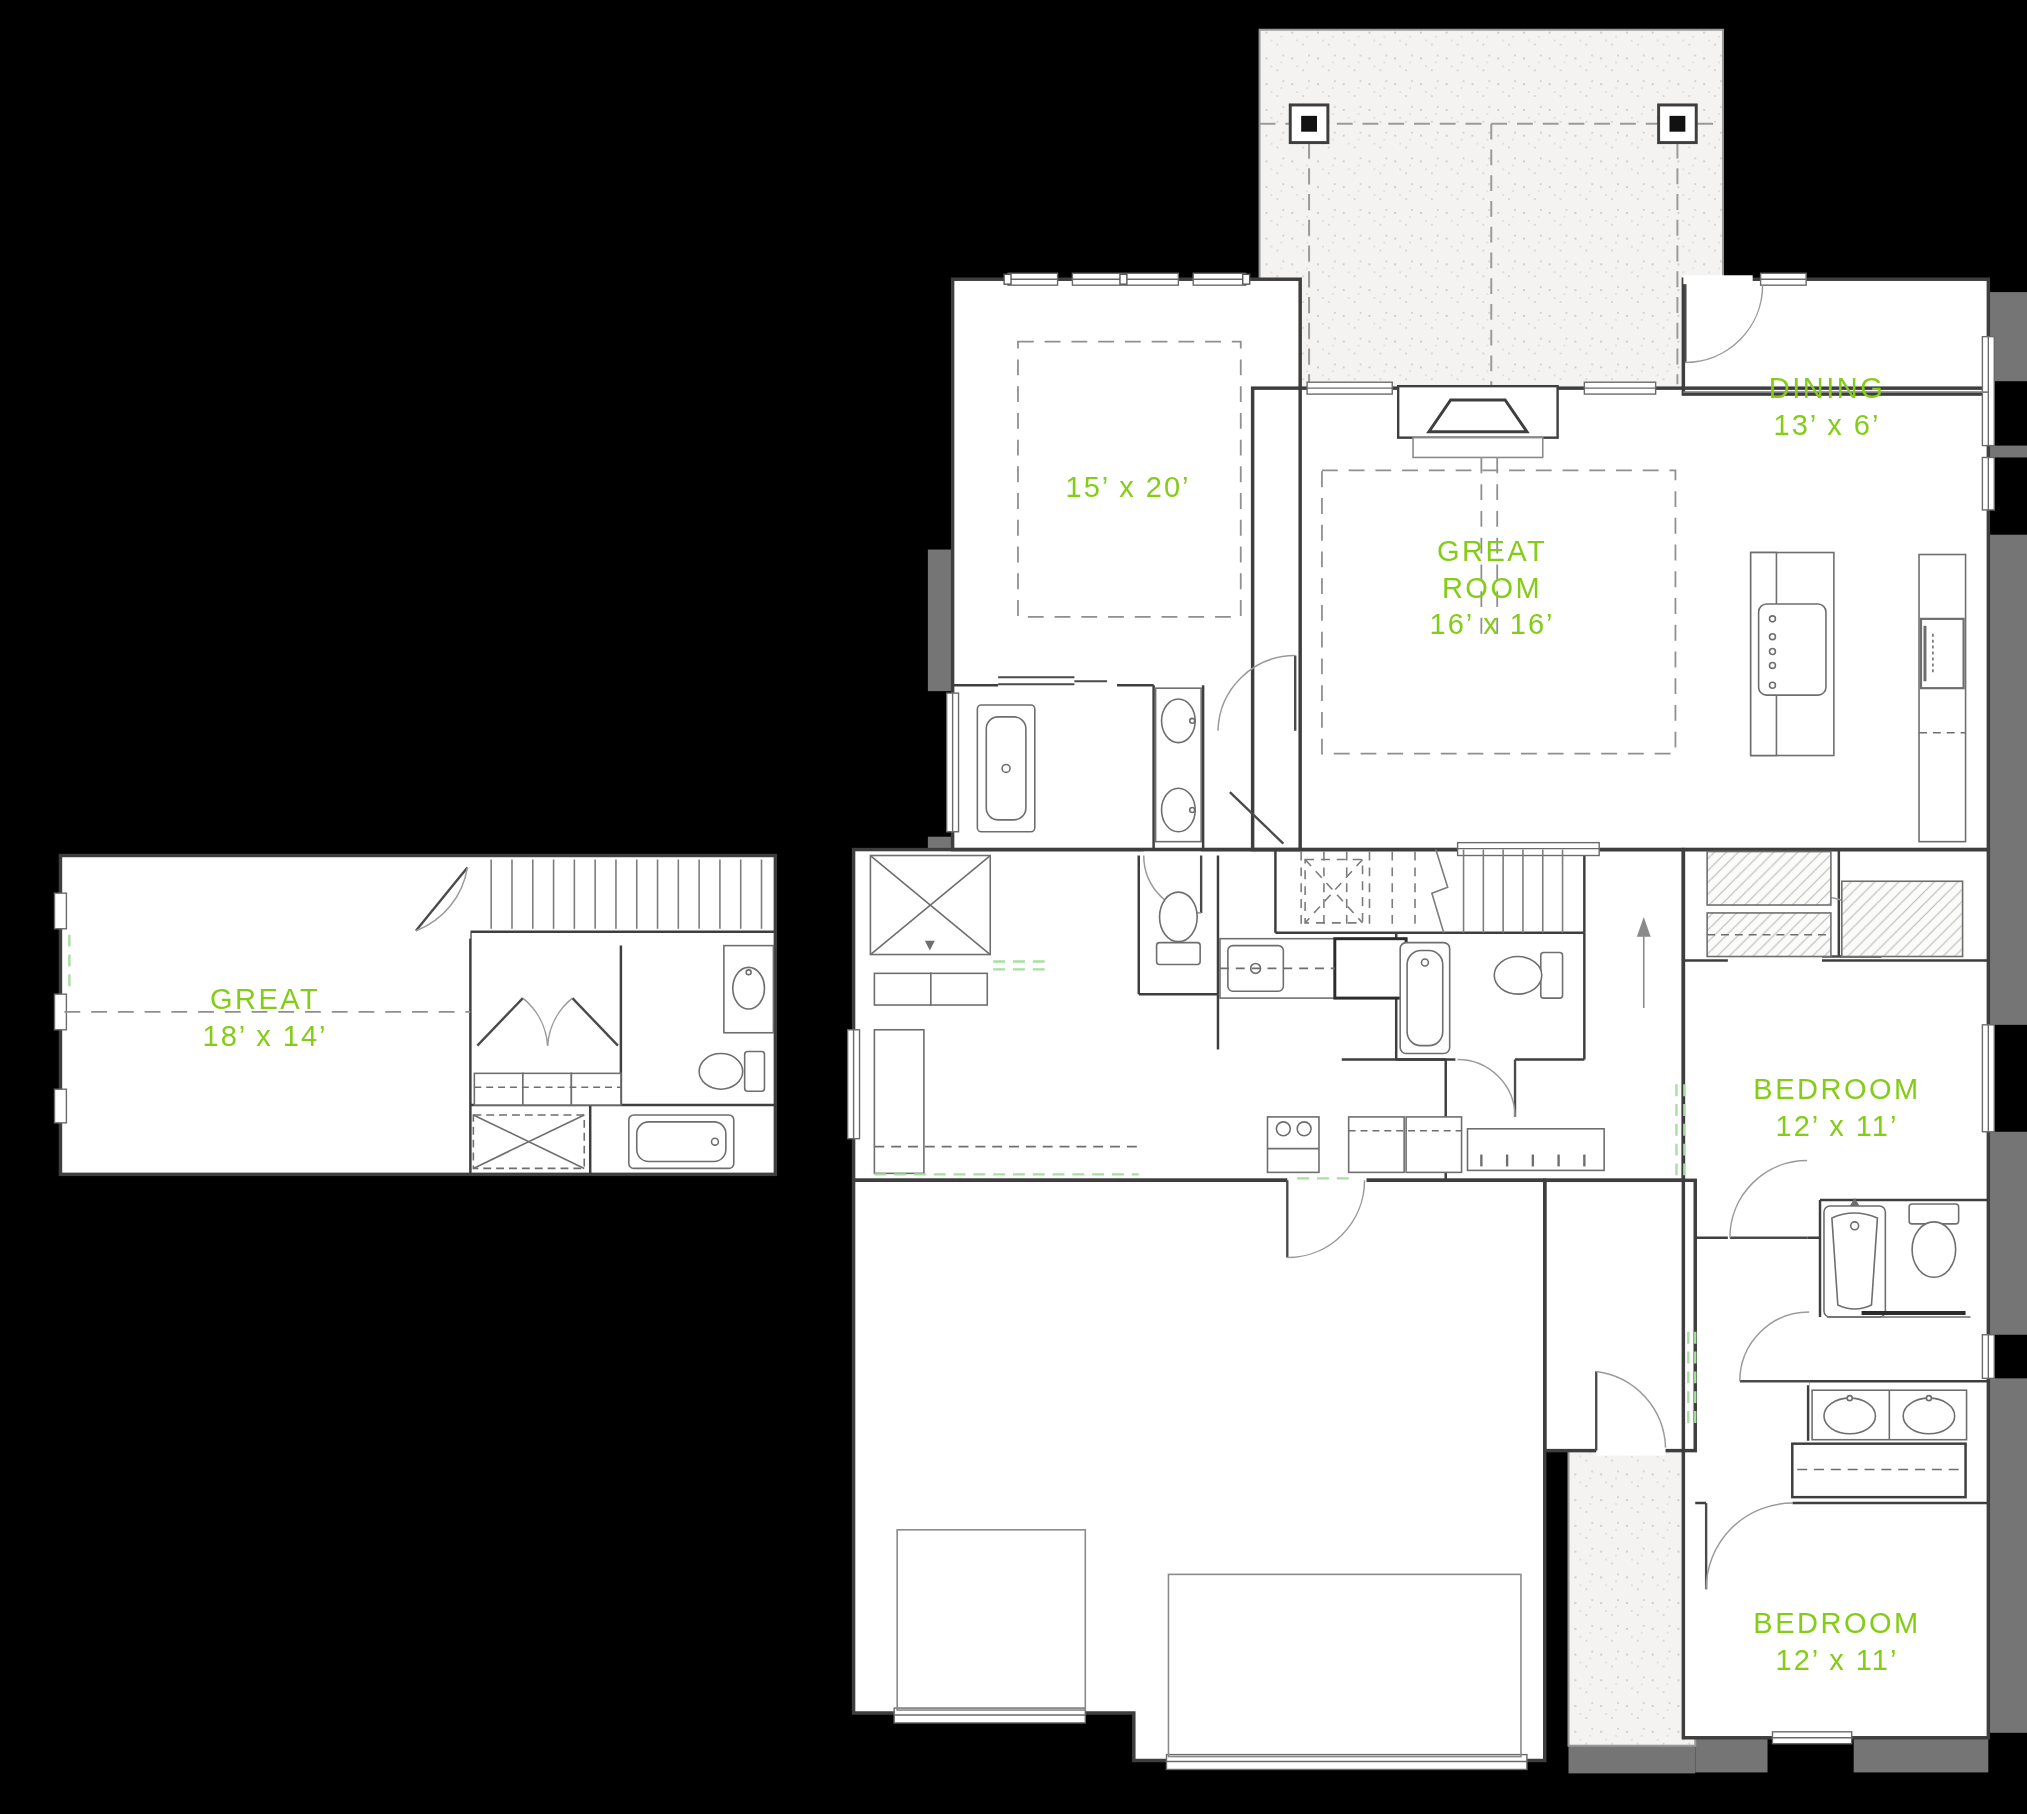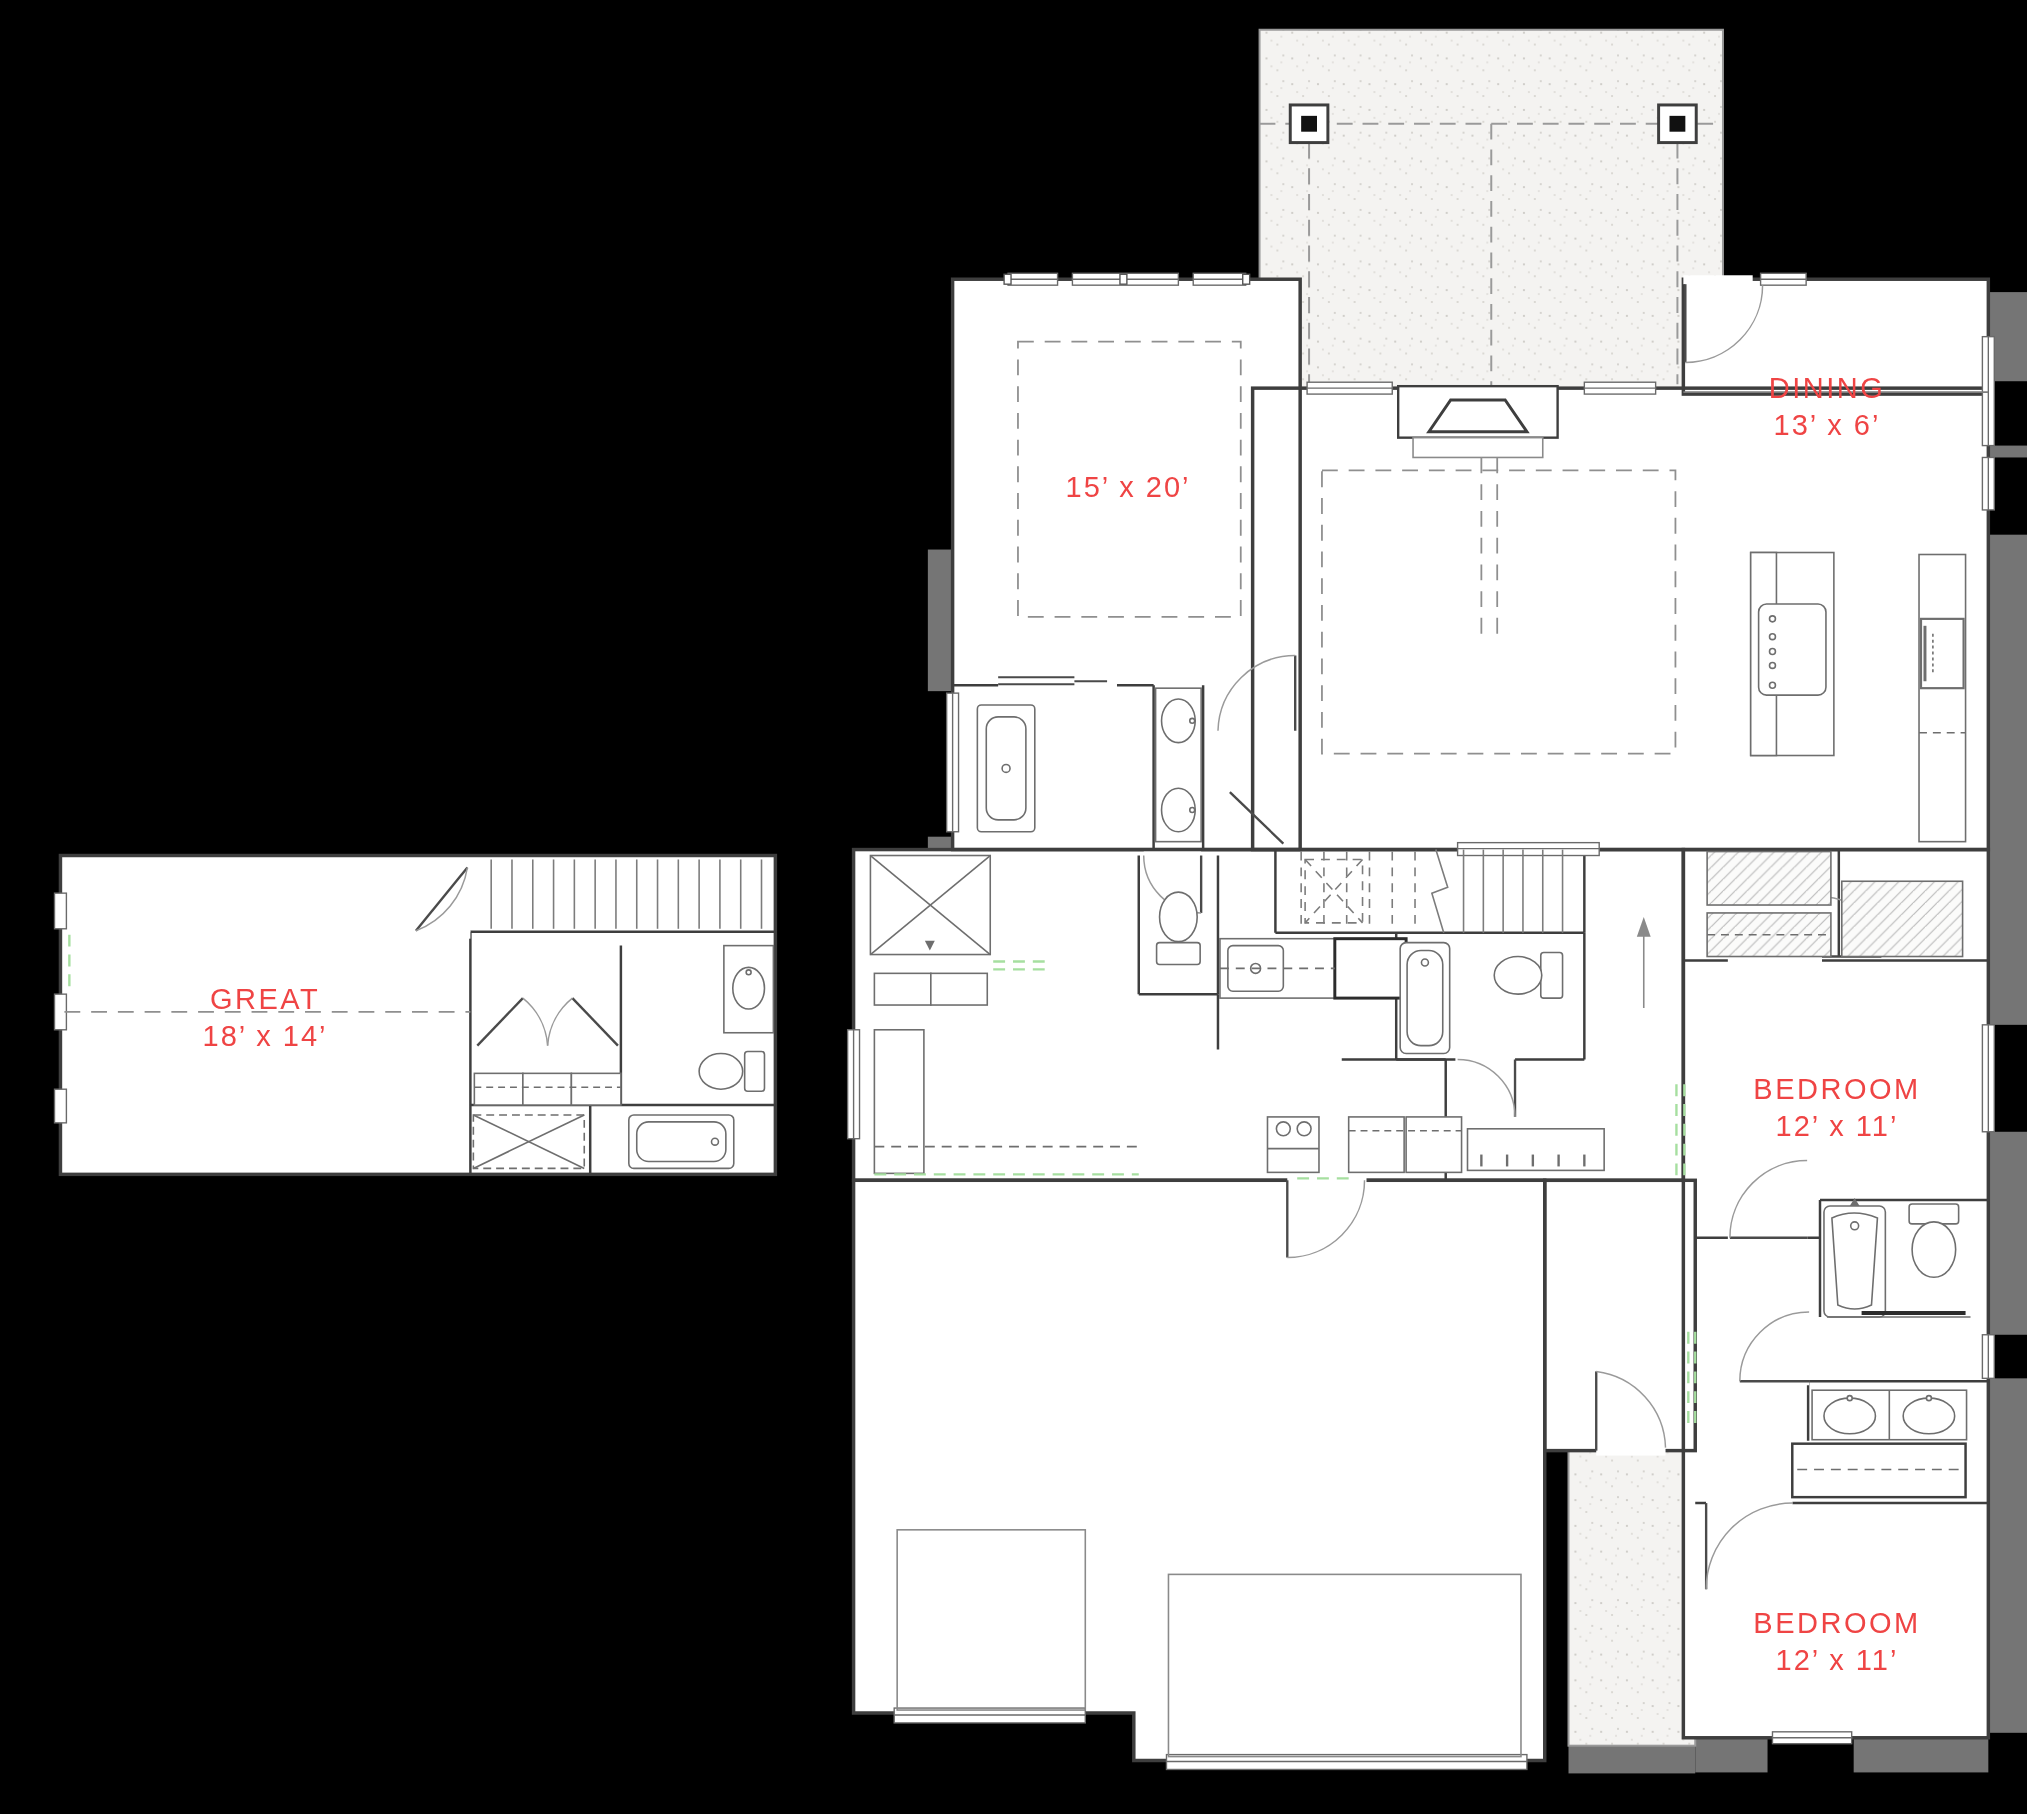--- a/index.html
+++ b/index.html
@@ -1,20 +1,20 @@
 <!DOCTYPE html>
 <html><head>
 <meta charset="utf-8">
 <style>
   html,body{margin:0;padding:0;background:#000;}
   .plan{position:relative;width:2028px;height:1815px;background:#000;overflow:hidden;
         font-family:"Liberation Sans",sans-serif;}
   .plan svg{position:absolute;left:0;top:0;}
   .room-label{position:absolute;transform:translate(-50%,-50%);text-align:center;
-              color:#ef4444;font-size:29px;line-height:1.26;letter-spacing:2.5px;}
+              color:#84cc16;font-size:29px;line-height:1.26;letter-spacing:2.5px;}
   .room-label .room-name{white-space:pre-line;}
   .room-label .room-dims{letter-spacing:2px;}
   .w215{width:213px}.w200{width:198px}.w280{width:277px}.w320{width:317px}.w340{width:337px}
 </style>
 </head>
 <body>
 
 <div class="plan">
 <svg width="2028" height="1815" viewBox="0 0 2048 1833">
   <defs>
@@ -451,20 +451,24 @@
     <line x1="1705" y1="1345" x2="1705" y2="1440"></line>
         <line x1="1712" y1="1345" x2="1712" y2="1440"></line>
     <line x1="1310" y1="1190" x2="1370" y2="1190"></line>
     <line x1="70" y1="944" x2="70" y2="1000"></line>
   </g>
 </svg>
 
   <div class="room-label w215" style="left:1128px;top:487px">
     <div class="room-dims">15’ x 20’</div>
   </div>
+  <div class="room-label w200" style="left:1492px;top:588px">
+    <div class="room-name">GREAT ROOM</div>
+    <div class="room-dims">16’ x 16’</div>
+  </div>
   <div class="room-label w280" style="left:1827px;top:407px">
     <div class="room-name">DINING</div>
     <div class="room-dims">13’ x 6’</div>
   </div>
   <div class="room-label w320" style="left:265px;top:1018px">
     <div class="room-name">GREAT</div>
     <div class="room-dims">18’ x 14’</div>
   </div>
   <div class="room-label w340" style="left:1837px;top:1108px">
     <div class="room-name">BEDROOM</div>

